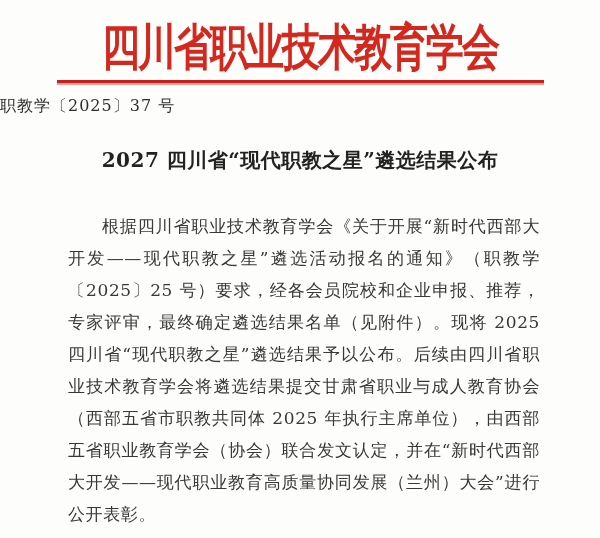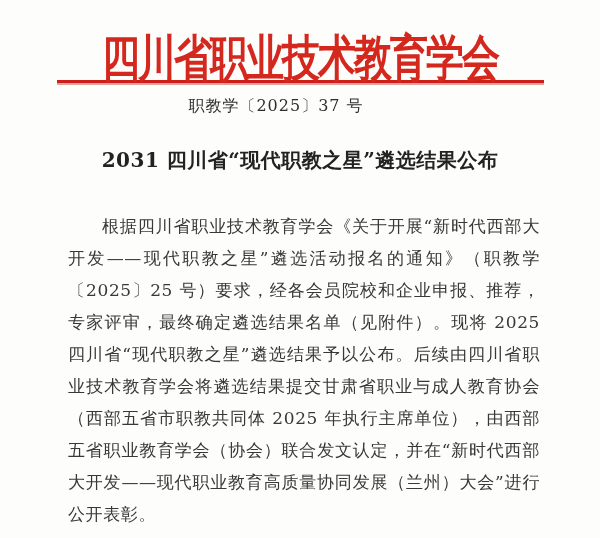--- a/index.html
+++ b/index.html
@@ -12,21 +12,21 @@
     height: 538px;
     margin: 0 auto;
     background: #fdfdfc;
     overflow: hidden;
     color: #333;
   }
 
   
   .masthead {
     height: 68px;
-    padding-top: 26px;
+    padding-top: 15px;
     text-align: center;
   }
   .masthead-title {
     display: inline-block;
     font-size: 38px;
     font-weight: bold;
     letter-spacing: -2px;
     color: #d4281e;
     transform: scaleY(1.3);
     transform-origin: center top;
@@ -35,21 +35,21 @@
 
   
   .rule-wrap { width: 487px; margin: 12px auto 0 auto; }
   .rule-primary  { height: 3px; background: #c9201b; }
   .rule-secondary{ height: 2px; background: #e2a39e; }
 
   
   .doc-number {
     margin-top: 10px;
     padding-right: 48px;
-    text-align: center;
+    text-align: left;
     font-size: 16px;
     line-height: 22px;
     color: #2e2e2e;
     letter-spacing: 1px;
   }
 
   
   .notice-title {
     margin-top: 28px;
     text-align: center;
@@ -85,19 +85,19 @@
     <span class="masthead-title">四川省职业技术教育学会</span>
   </div>
 
   <div class="rule-wrap">
     <div class="rule-primary"></div>
     <div class="rule-secondary"></div>
   </div>
 
   <div class="doc-number">职教学〔2025〕37 号</div>
 
-  <div class="notice-title">2031 四川省“现代职教之星”遴选结果公布</div>
+  <div class="notice-title">2027 四川省“现代职教之星”遴选结果公布</div>
 
   <div class="notice-body">
     <p class="body-paragraph">根据四川省职业技术教育学会《关于开展“新时代西部大开发——现代职教之星”遴选活动报名的通知》（职教学〔2025〕25 号）要求，经各会员院校和企业申报、推荐，专家评审，最终确定遴选结果名单（见附件）。现将 2025 四川省“现代职教之星”遴选结果予以公布。后续由四川省职业技术教育学会将遴选结果提交甘肃省职业与成人教育协会（西部五省市职教共同体 2025 年执行主席单位），由西部五省职业教育学会（协会）联合发文认定，并在“新时代西部大开发——现代职业教育高质量协同发展（兰州）大会”进行公开表彰。</p>
   </div>
 
 </div>
 
 </body></html>

